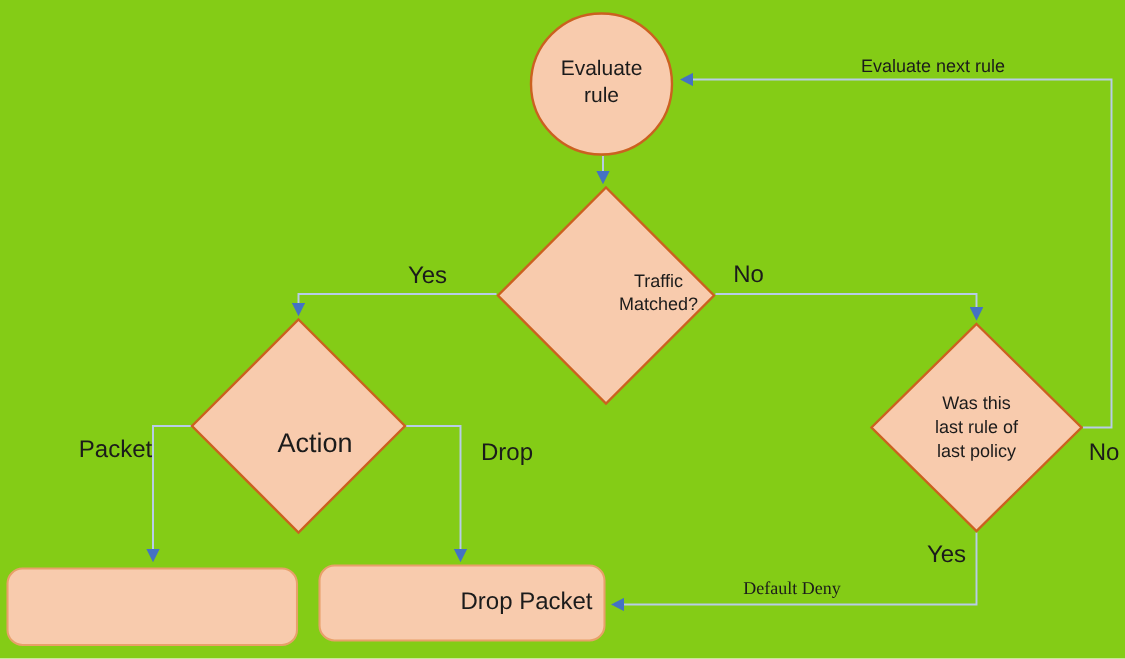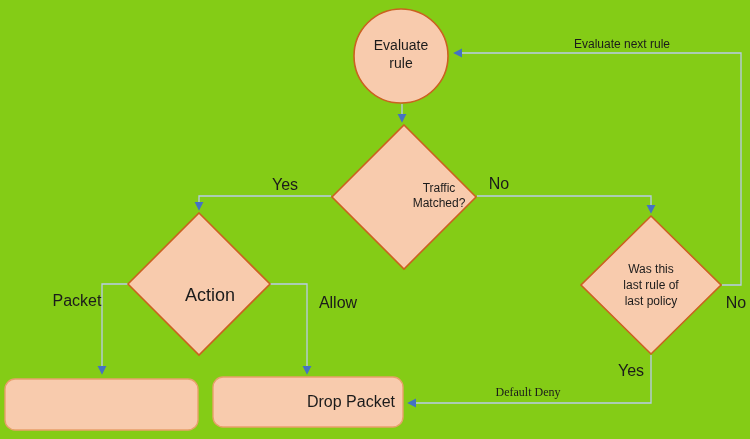--- a/index.html
+++ b/index.html
@@ -84,19 +84,19 @@
 Matched?</div>
   <div class="node-label lbl-action">Action</div>
   <div class="node-label lbl-last-rule">Was this
 last rule of
 last policy</div>
   <div class="node-label lbl-drop-packet">Drop Packet</div>
 
   <div class="edge-label lbl-yes-traffic">Yes</div>
   <div class="edge-label lbl-no-traffic">No</div>
   <div class="edge-label lbl-allow">Packet</div>
-  <div class="edge-label lbl-deny">Allow</div>
+  <div class="edge-label lbl-deny">Drop</div>
   <div class="edge-label lbl-eval-next">Evaluate next rule</div>
   <div class="edge-label lbl-no-last-rule">No</div>
   <div class="edge-label lbl-yes-last-rule">Yes</div>
   <div class="edge-label lbl-default-deny">Default Deny</div>
 
 </div>
 
 </body></html>

